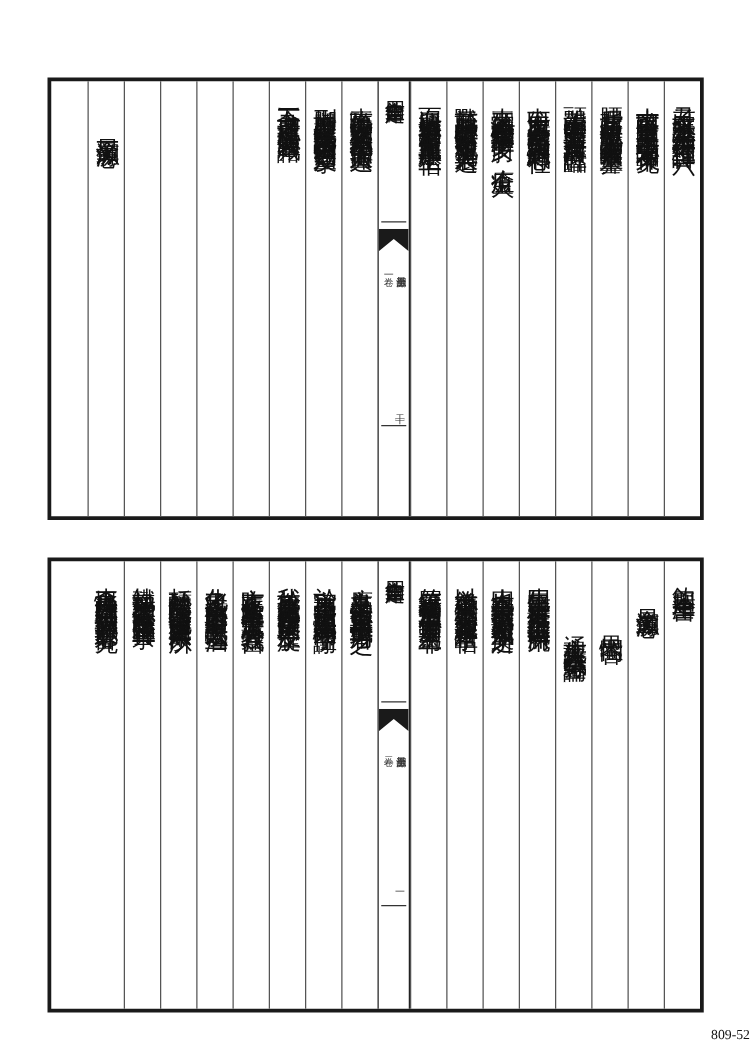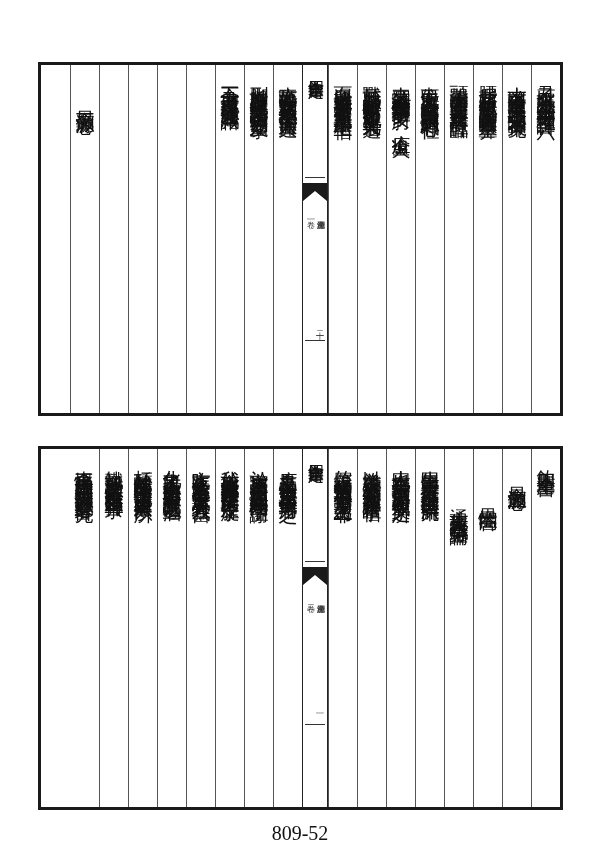--- a/index.html
+++ b/index.html
@@ -9,21 +9,21 @@
   .panel.bottom{top:446px;height:364px;}
   .cols{position:absolute;top:0;right:0;bottom:0;left:0;display:flex;flex-direction:row-reverse;}
   .col{width:29px;height:100%;border-left:1px solid #555;box-sizing:border-box;position:relative;}
   .col:last-child{border-left:none;}
   .col .txt{writing-mode:vertical-rl;font-size:19px;line-height:29px;letter-spacing:1.7px;position:absolute;top:6px;left:0;width:29px;white-space:nowrap;}
   .gutter{width:26px;height:100%;border-left:1px solid #222;border-right:1px solid #222;box-sizing:border-box;position:relative;}
   .gutter .head{writing-mode:vertical-rl;font-size:16px;line-height:24px;position:absolute;top:4px;left:1px;width:24px;}
   .gutter .fish{position:absolute;left:0;width:24px;height:18px;background:#1a1a1a;clip-path:polygon(0 0,100% 0,100% 100%,50% 45%,0 100%);}
   .gutter .small{writing-mode:vertical-rl;font-size:8px;line-height:10px;position:absolute;color:#333;}
   .gutter .hr{position:absolute;left:2px;right:2px;height:1px;background:#333;}
-  .pagenum{position:absolute;top:822px;left:0;width:600px;text-align:center;font-family:"Liberation Serif",serif;font-size:20px;}
+  .pagenum{position:absolute;top:822px;left:0;width:600px;text-align:right;font-family:"Liberation Serif",serif;font-size:11px;}
 </style>
 </head>
 <body>
 
 <div class="panel top">
   <div class="cols" id="top-cols">
       <div class="col">
         <div class="txt">君子以水羅計孛為小人十二煞神仔細推詳三百六</div>
       </div>
       <div class="col">

